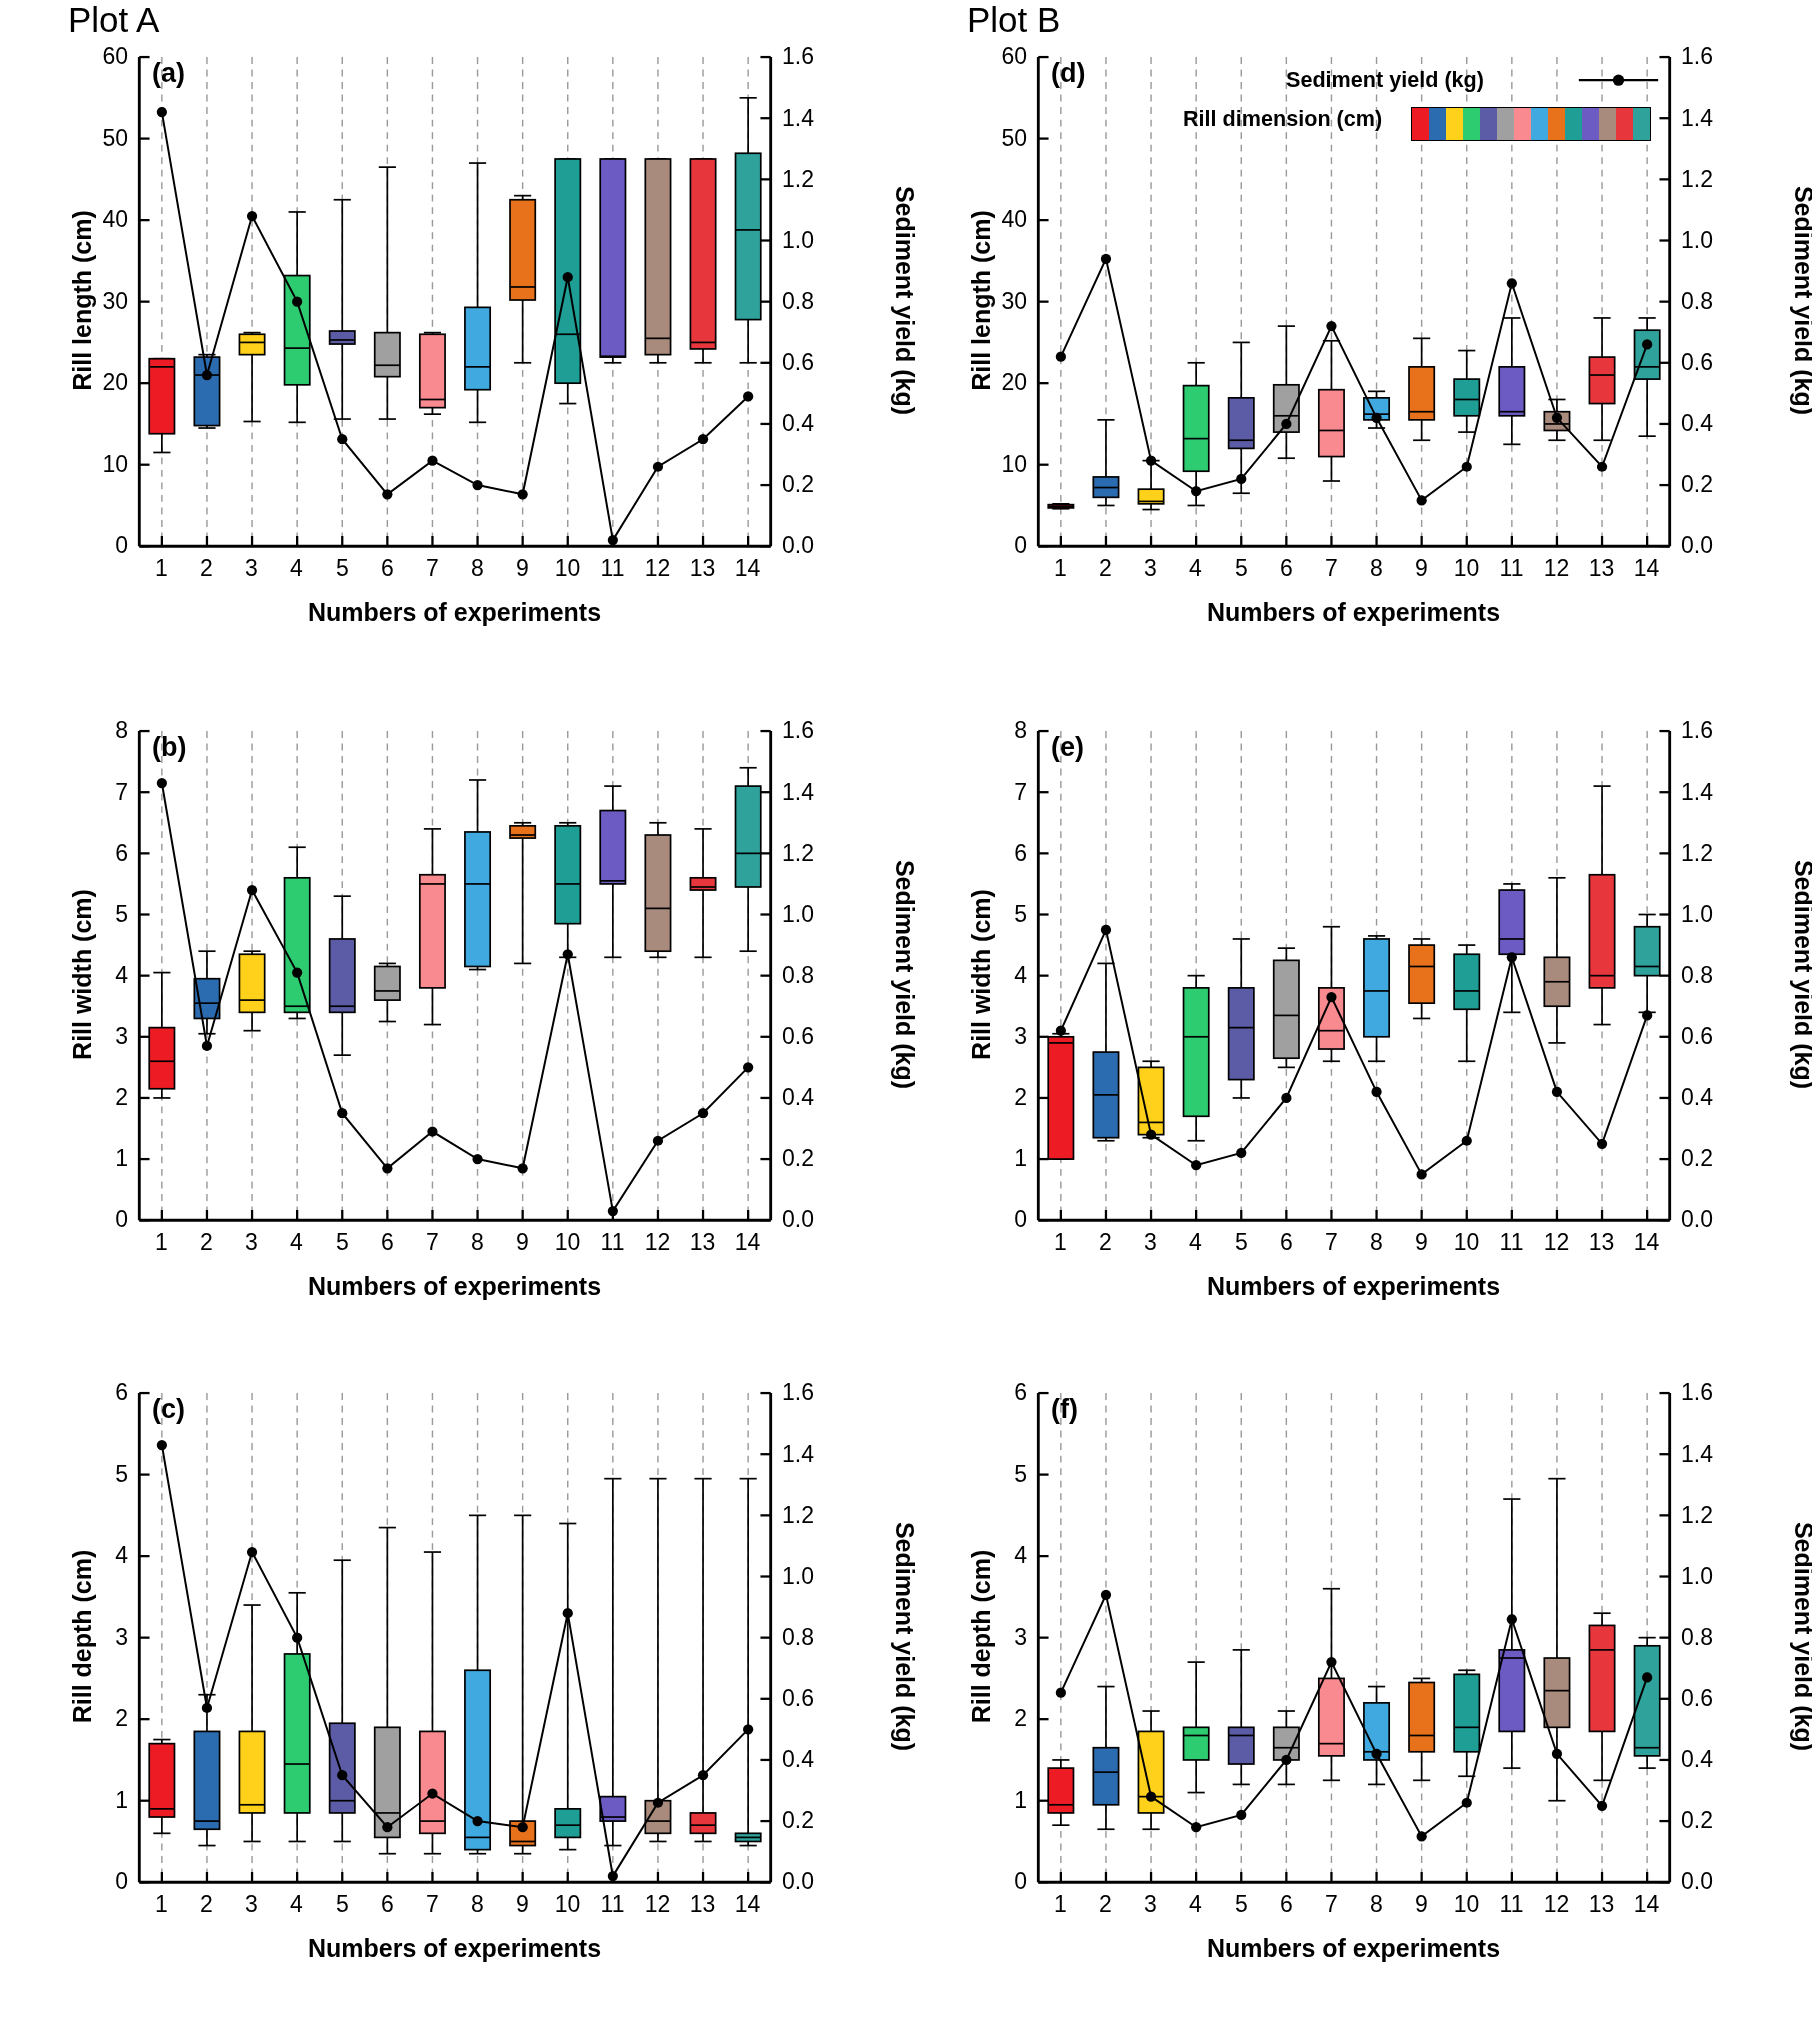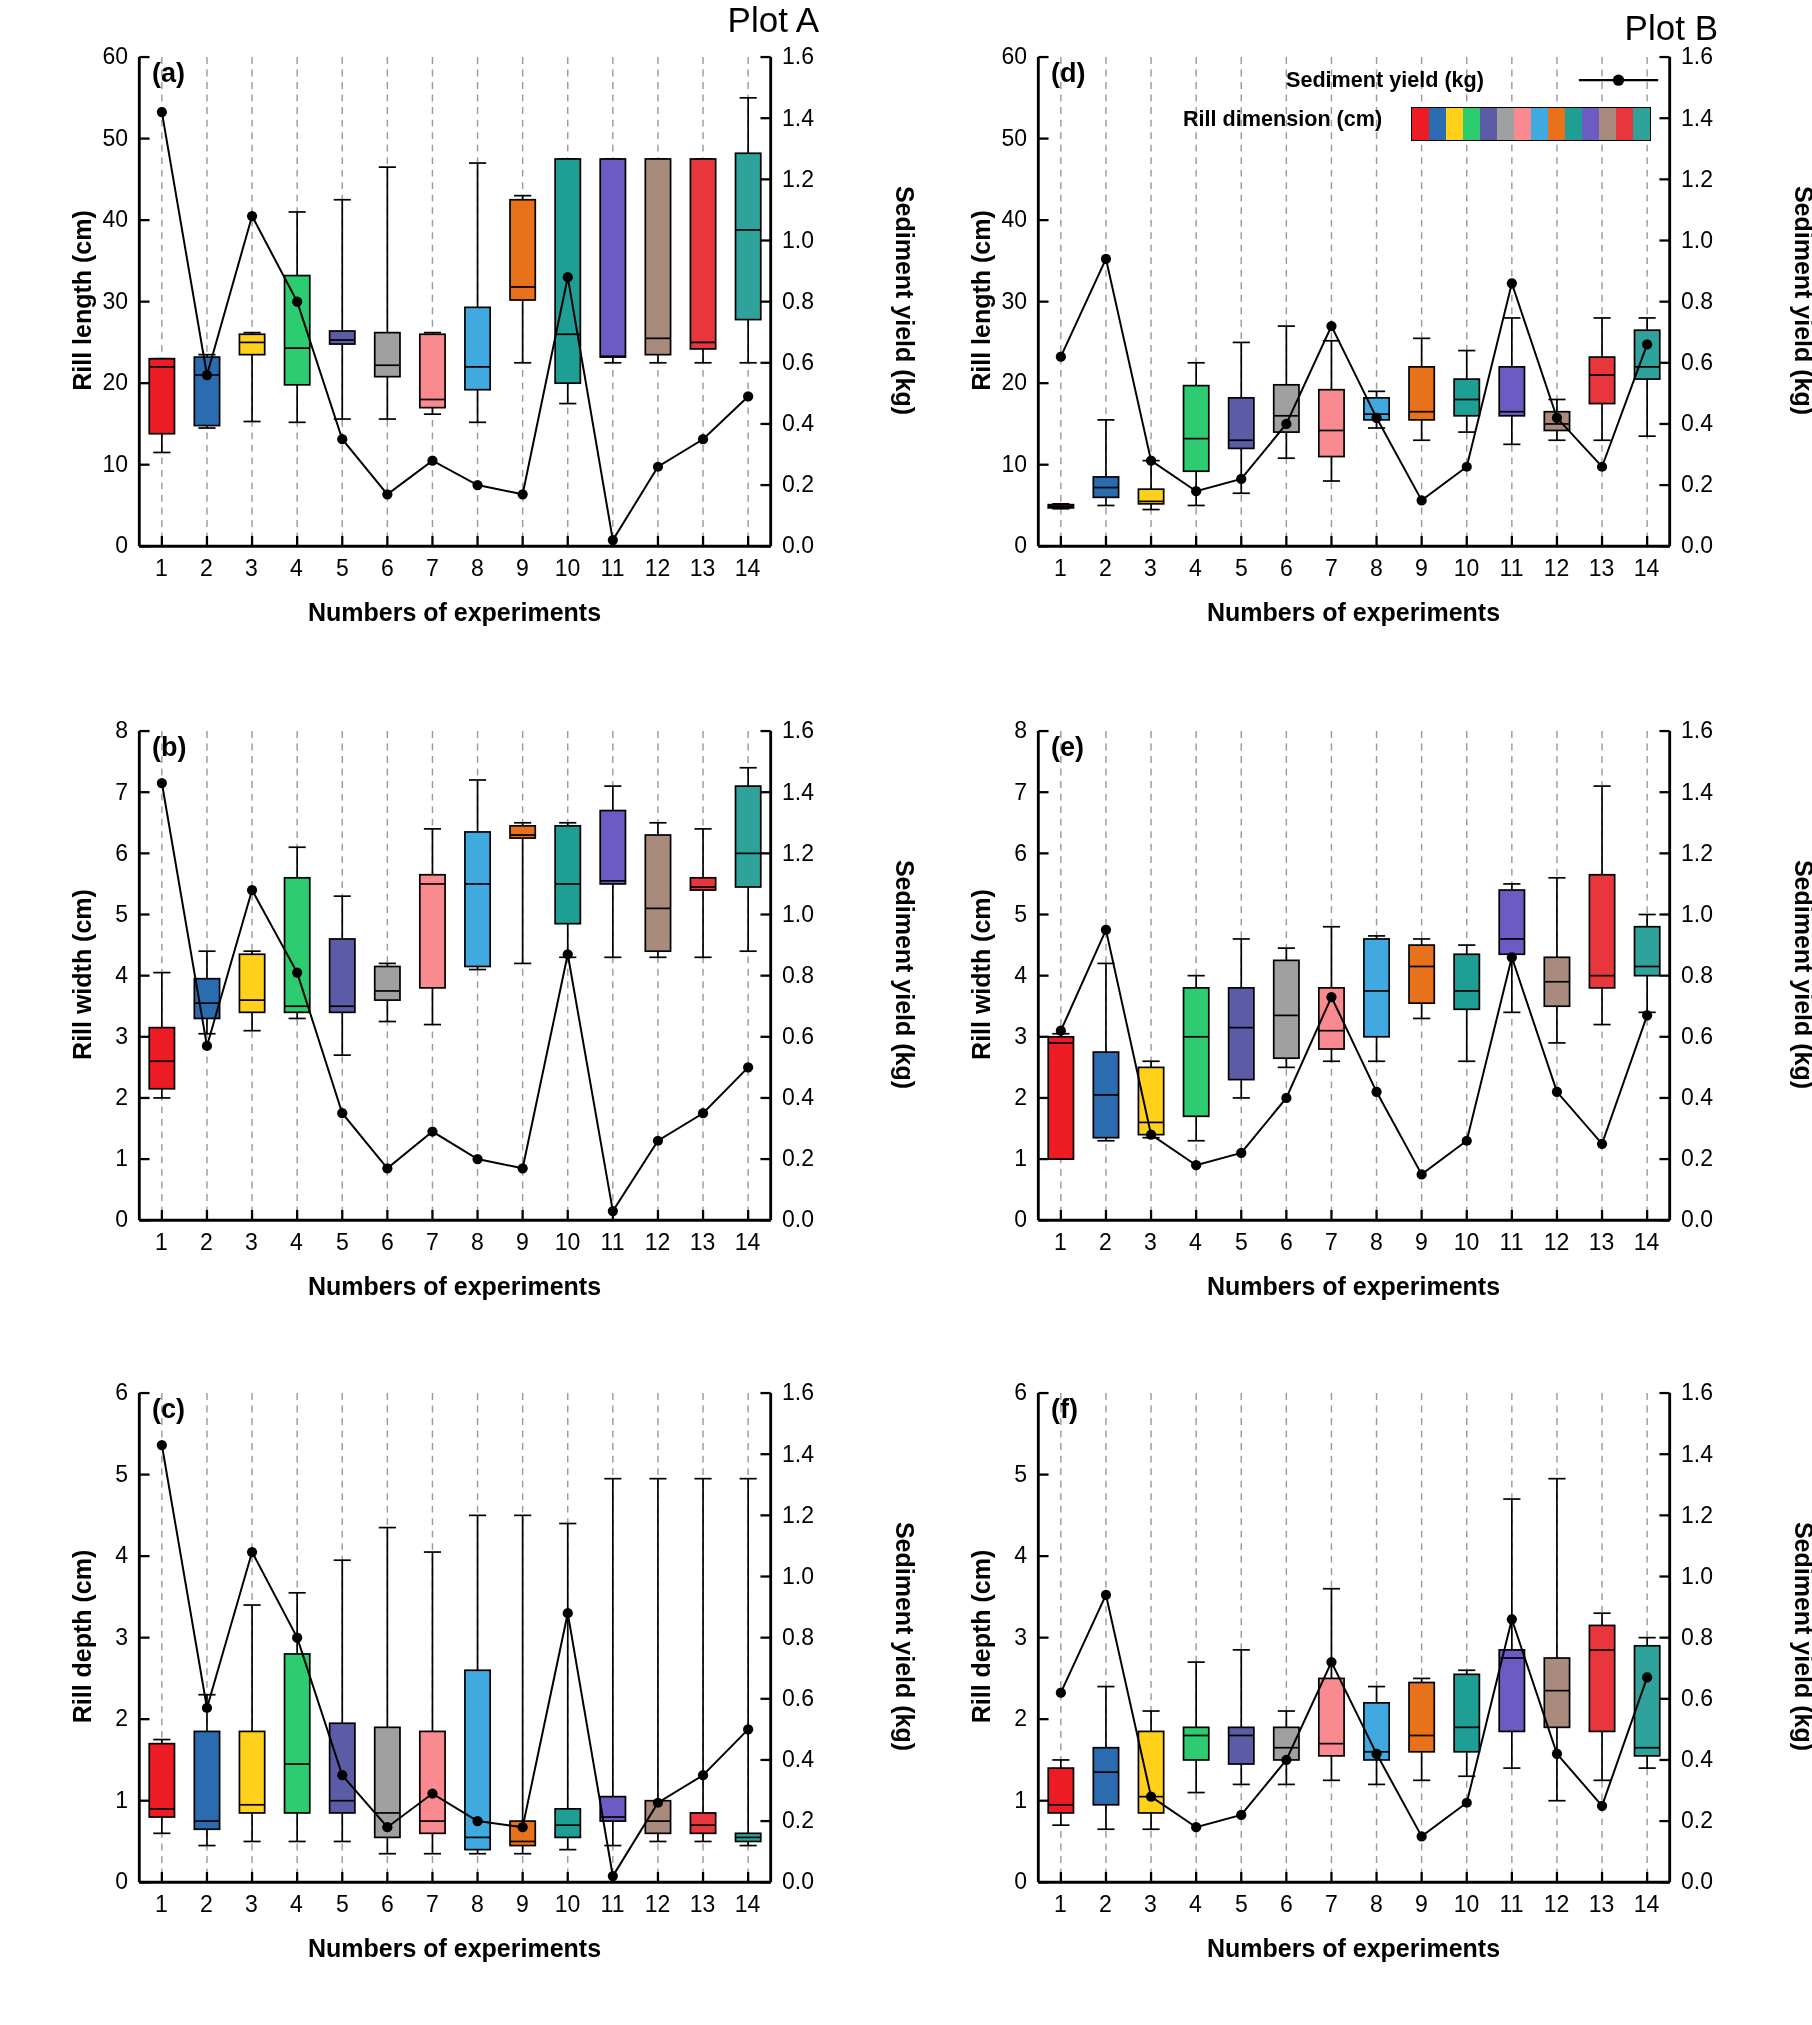--- a/index.html
+++ b/index.html
@@ -1,19 +1,19 @@
 <!DOCTYPE html>
 <html style="font-size:9px"><head>
 <meta charset="utf-8">
 <style>
   html,body{margin:0;padding:0;background:#ffffff;}
   body{width:1812px;height:2025px;font-family:"Liberation Sans", sans-serif;color:#000;}
   .page{position:relative;width:1812px;height:2025px;}
 
-  .plot-title{position:absolute;font-size:35px;font-weight:400;text-align:right;}
+  .plot-title{position:absolute;font-size:35px;font-weight:400;text-align:left;}
 
   .panel{position:absolute;}
   .panel-label{position:absolute;font-size:27px;font-weight:700;}
 
   .axis-ylabel-left{position:absolute;transform-origin:center center;font-size:25px;font-weight:700;white-space:nowrap;}
   .axis-ylabel-right{position:absolute;transform-origin:center center;font-size:25px;font-weight:700;white-space:nowrap;}
   .axis-xlabel{position:absolute;font-size:25px;font-weight:700;text-align:center;white-space:nowrap;}
 
   .tick-label{position:absolute;font-size:23px;text-align:center;}
   .tick-label-left{position:absolute;font-size:23px;text-align:right;}
@@ -23,21 +23,21 @@
   .legend-text{position:absolute;font-size:21.6px;font-weight:700;white-space:nowrap;}
   .legend-swatches{position:absolute;display:flex;border:1.1px solid #000;}
   .legend-swatches div{width:17px;height:32px;}
 </style>
 </head>
 <body>
 
 <div class="page">
 
   <div class="plot-title" style="left:68px;top:0px;width:751px;">Plot A</div>
-  <div class="plot-title" style="left:967px;top:8px;width:751px;">Plot B</div>
+  <div class="plot-title" style="left:967px;top:0px;width:751px;">Plot B</div>
 
   <div id="panels">
       <div class="panel" style="left: 34px; top: 40px; width: 842px; height: 620px;">
         <svg width="842" height="620" viewBox="0 0 1480 1090">
           <line x1="224.64285714285714" y1="30" x2="224.64285714285714" y2="890" stroke="#9a9a9a" stroke-width="2.5" stroke-dasharray="12 10"></line>
           <line x1="303.92857142857144" y1="30" x2="303.92857142857144" y2="890" stroke="#9a9a9a" stroke-width="2.5" stroke-dasharray="12 10"></line>
           <line x1="383.2142857142857" y1="30" x2="383.2142857142857" y2="890" stroke="#9a9a9a" stroke-width="2.5" stroke-dasharray="12 10"></line>
           <line x1="462.5" y1="30" x2="462.5" y2="890" stroke="#9a9a9a" stroke-width="2.5" stroke-dasharray="12 10"></line>
           <line x1="541.7857142857142" y1="30" x2="541.7857142857142" y2="890" stroke="#9a9a9a" stroke-width="2.5" stroke-dasharray="12 10"></line>
           <line x1="621.0714285714286" y1="30" x2="621.0714285714286" y2="890" stroke="#9a9a9a" stroke-width="2.5" stroke-dasharray="12 10"></line>

